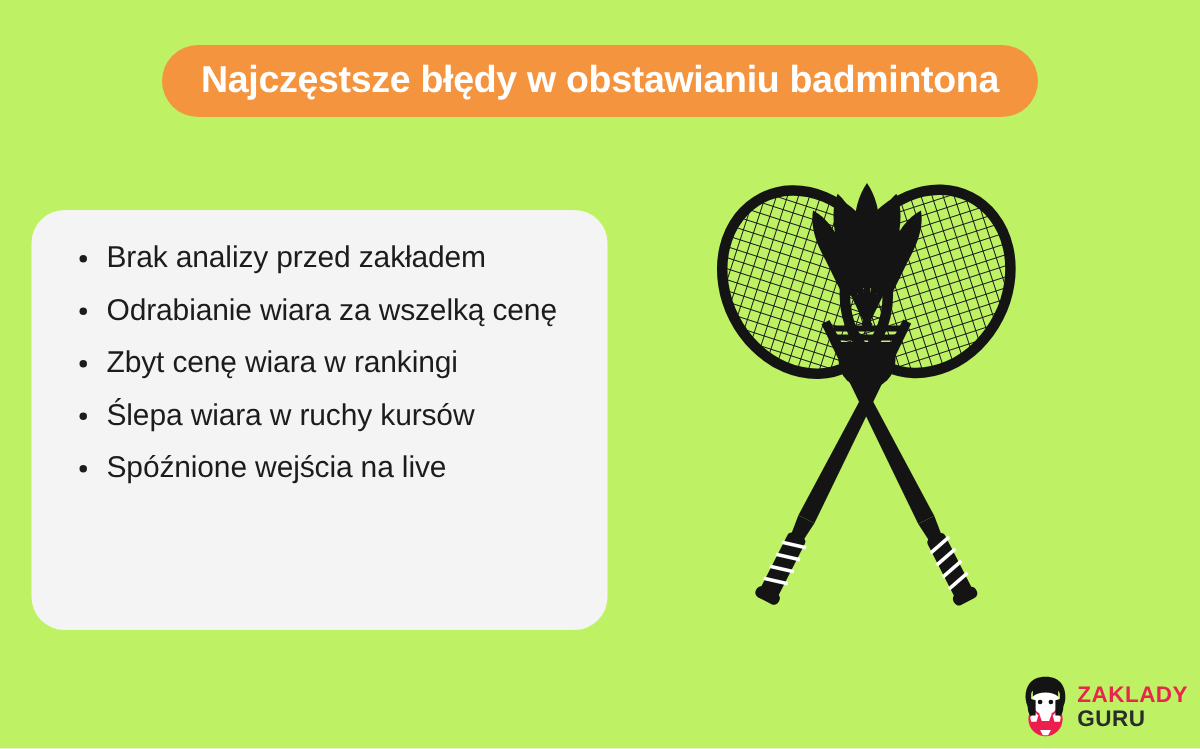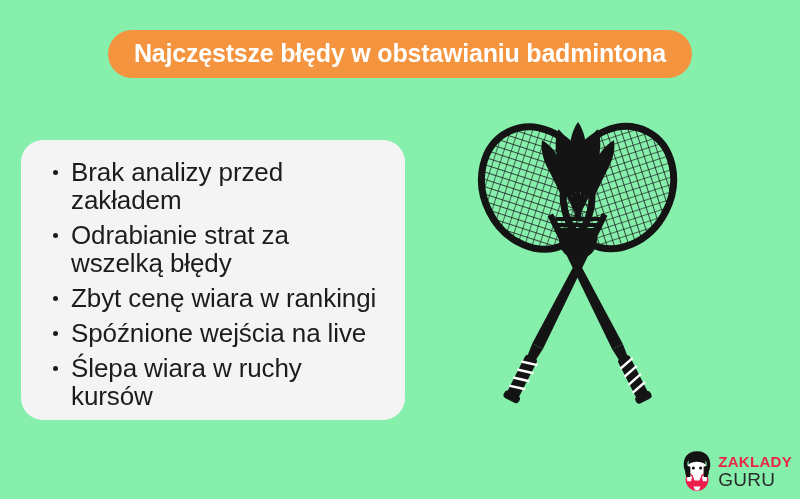--- a/index.html
+++ b/index.html
@@ -8,21 +8,21 @@
     padding: 0;
     background: #ffffff;
   }
   body {
     font-family: "Liberation Sans", "DejaVu Sans", sans-serif;
   }
   .infographic {
     position: relative;
     width: 800px;
     height: 499px;
-    background: #86efac;
+    background: #bef264;
     overflow: hidden;
   }
 
   
   .title-wrap {
     position: absolute;
     left: 0;
     top: 30px;
     width: 800px;
     display: flex;
@@ -58,21 +58,21 @@
   }
   .bullet-list {
     list-style: none;
     margin: 0;
     padding: 0;
   }
   .bullet-item {
     position: relative;
     padding-left: 24px;
     margin: 0 0 7px 0;
-    font-size: 26px;
+    font-size: 20px;
     line-height: 28px;
     color: #1c1c1c;
     letter-spacing: -0.1px;
   }
   .bullet-item::before {
     content: "";
     position: absolute;
     left: 6px;
     top: 12px;
     width: 5px;
@@ -117,45 +117,45 @@
     justify-content: center;
     line-height: 1;
   }
   .logo-top {
     font-size: 15px;
     font-weight: bold;
     color: #e8264c;
     letter-spacing: 0.3px;
   }
   .logo-bottom {
-    font-size: 19px;
-    font-weight: normal;
+    font-size: 15px;
+    font-weight: bold;
     color: #2b2b2b;
     letter-spacing: 0.3px;
     margin-top: 1px;
   }
 </style>
 </head>
 <body>
 
 <div class="infographic">
 
   <div class="title-wrap">
     <div class="title-pill">
       <span class="title-text">Najczęstsze błędy w obstawianiu badmintona</span>
     </div>
   </div>
 
   <div class="list-card">
     <ul class="bullet-list">
       <li class="bullet-item">Brak analizy przed zakładem</li>
-      <li class="bullet-item">Odrabianie strat za wszelką błędy</li>
+      <li class="bullet-item">Odrabianie wiara za wszelką cenę</li>
       <li class="bullet-item">Zbyt cenę wiara w rankingi</li>
+      <li class="bullet-item">Ślepa wiara w ruchy kursów</li>
       <li class="bullet-item">Spóźnione wejścia na live</li>
-      <li class="bullet-item">Ślepa wiara w ruchy kursów</li>
     </ul>
   </div>
 
   <div class="illustration">
     <svg viewBox="0 0 300 300" xmlns="http://www.w3.org/2000/svg">
       <defs>
         <pattern id="strings" width="7" height="7" patternUnits="userSpaceOnUse" patternTransform="rotate(45)">
           <path d="M0 0 L0 7 M0 0 L7 0" stroke="#141414" stroke-width="1.25" fill="none"></path>
         </pattern>
       </defs>

